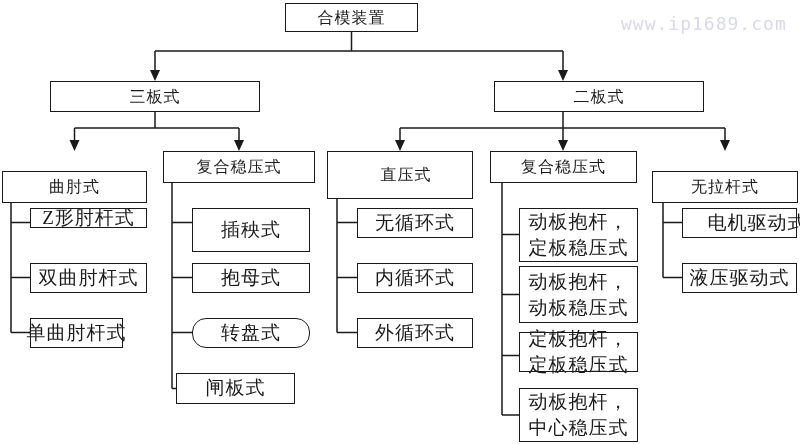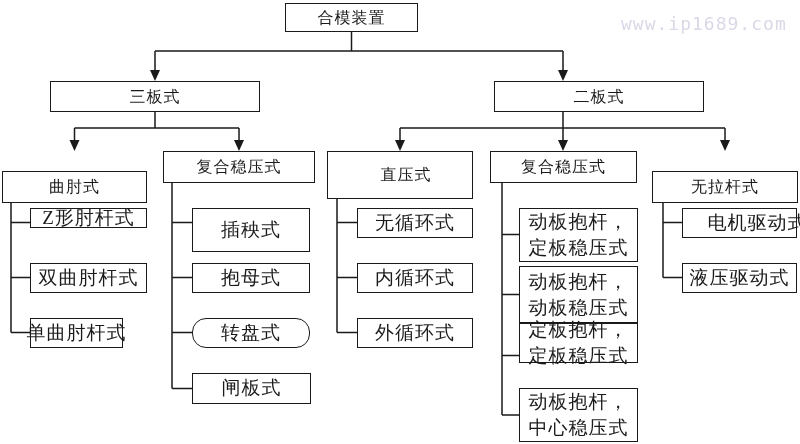--- a/index.html
+++ b/index.html
@@ -45,27 +45,27 @@
   #n-comp3{left:163px;top:151px;width:152px;height:32px;}
   #n-direct{left:327px;top:151px;width:146px;height:48px;padding-left:12px;}
   #n-comp2{left:490px;top:151px;width:147px;height:32px;}
   #n-tiebarless{left:652px;top:151px;width:146px;height:32px;margin-top:20px;}
   #n-ztoggle{left:30px;top:208px;width:117px;height:20px;}
   #n-dbltoggle{left:30px;top:263px;width:117px;height:30px;}
   #n-sgltoggle{left:30px;top:318px;width:93px;height:30px;}
   #n-transplant{left:192px;top:208px;width:118px;height:44px;}
   #n-nutclamp{left:192px;top:263px;width:118px;height:30px;}
   #n-turntable{left:192px;top:318px;width:118px;height:30px;border-radius:14px;}
-  #n-gateplate{left:192px;top:373px;width:119px;height:31px;}
+  #n-gateplate{left:176px;top:373px;width:119px;height:31px;}
   #n-noloop{left:357px;top:208px;width:116px;height:30px;}
   #n-inloop{left:357px;top:263px;width:116px;height:30px;}
   #n-outloop{left:357px;top:318px;width:116px;height:30px;}
   #n-mbfp{left:519px;top:208px;width:119px;height:54px;}
   #n-mbmb{left:519px;top:266px;width:119px;height:57px;}
-  #n-fpfp{left:519px;top:323px;width:119px;height:40px;}
+  #n-fpfp{left:519px;top:332px;width:119px;height:40px;}
   #n-mbcenter{left:519px;top:388px;width:119px;height:54px;}
   #n-motor{left:682px;top:208px;width:115px;height:30px;padding-left:36px;}
   #n-hydraulic{left:682px;top:263px;width:115px;height:30px;}
 </style>
 </head>
 <body>
 
 <div id="canvas">
 
   <svg id="connector-layer" viewBox="0 0 800 444" xmlns="http://www.w3.org/2000/svg">

